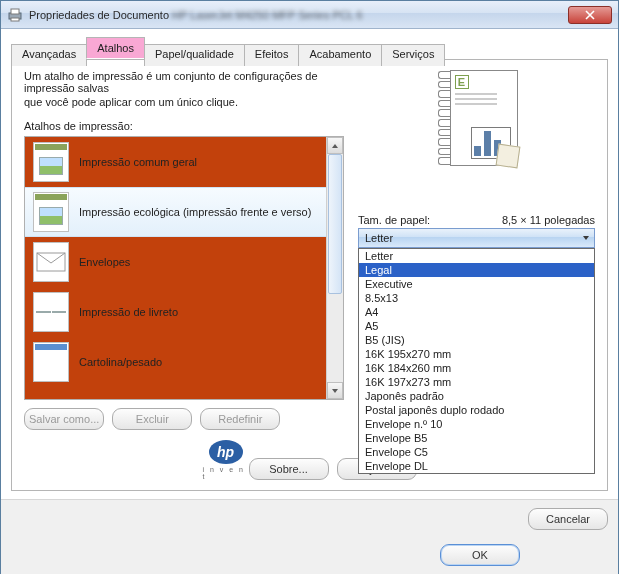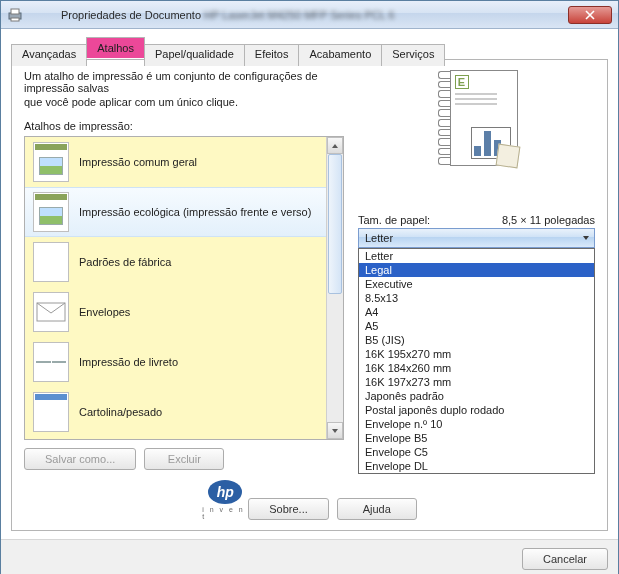--- a/index.html
+++ b/index.html
@@ -1,60 +1,60 @@
 <!DOCTYPE html>
 <html><head>
 <meta charset="utf-8">
 <style>
   * { box-sizing: border-box; font-family: "Segoe UI", Tahoma, sans-serif; font-size: 11px; }
   body { margin: 0; background: #ececec; width: 619px; height: 574px; overflow: hidden; }
   .window { width: 619px; height: 574px; background: #fff; border: 1px solid #5a7fa0; display: flex; flex-direction: column; }
 
-  .titlebar { height: 28px; background: linear-gradient(to bottom, #e8effa 0%, #d6e3f3 45%, #c5d6ec 46%, #d9e5f4 100%); display: flex; align-items: center; padding: 5px 4px; border-bottom: 1px solid #a0b4cc; gap: 32px; }
+  .titlebar { height: 28px; background: linear-gradient(to bottom, #e8effa 0%, #d6e3f3 45%, #c5d6ec 46%, #d9e5f4 100%); display: flex; align-items: center; padding: 5px 4px; border-bottom: 1px solid #a0b4cc; }
   .titlebar .sysicon { width: 16px; height: 16px; margin: 0 6px 0 2px; display: inline-flex; align-items: center; justify-content: center; }
   .titlebar .title { color: #2a2a2a; font-weight: 400; flex: 1; }
   .titlebar .title .blurred { filter: blur(2px); opacity: .7; user-select: none; }
   .titlebar .close { width: 44px; height: 18px; background: linear-gradient(to bottom,#e59a95,#c8433a); border: 1px solid #8b2f28; border-radius: 3px; display: flex; align-items: center; justify-content: center; color: #fff; font-weight: bold; margin-right: 2px; }
   .titlebar .close svg { width: 10px; height: 10px; }
 
   .client { flex: 1; background: #fff; padding: 8px 10px 8px 10px; display: flex; flex-direction: column; }
 
   .tabs { display: flex; border-bottom: 1px solid #b5b5b5; margin-bottom: 0; }
   .tab { padding: 3px 10px 4px; border: 1px solid #b5b5b5; border-bottom: none; background: #f0f0f0; margin-right: -1px; position: relative; top: 7px; color: #222; }
-  .tab.active { background: #ec4899; border-bottom: 1px solid #fff; top: 0; padding-top: 4px; }
+  .tab.active { background: #f9a8d4; border-bottom: 1px solid #fff; top: 0; padding-top: 4px; }
 
   .panel { border: 1px solid #b5b5b5; border-top: none; flex: 1; padding: 10px 12px 10px 12px; display: flex; flex-direction: column; position: relative; }
 
   .desc { color: #222; margin-bottom: 2px; }
 
   .columns { display: flex; gap: 14px; flex: 1; }
   .leftcol { width: 320px; display: flex; flex-direction: column; }
   .rightcol { flex: 1; position: relative; }
 
   .label { color: #222; margin: 10px 0 4px; }
 
-  .listbox { border: 1px solid #b0b0b0; height: 304px; background: #fef9c3; display: flex; }
+  .listbox { border: 1px solid #b0b0b0; height: 264px; background: #c2410c; display: flex; }
   .list-inner { flex: 1; overflow: hidden; }
   .list-item { display: flex; align-items: center; height: 50px; padding: 0 8px; gap: 10px; }
   .list-item.sel { background: linear-gradient(to bottom,#f6fbff,#e3f0fb); border-top: 1px solid #cfe3f5; border-bottom: 1px solid #cfe3f5; }
   .list-item .thumb { width: 36px; height: 40px; border: 1px solid #bfbfbf; background: #fff; display: flex; flex-direction: column; overflow: hidden; }
   .thumb .te { height: 6px; background: #8aa35a; margin: 1px; }
   .thumb .body { flex:1; display:flex; align-items:center; justify-content:center; }
   .thumb .pic { width: 24px; height: 18px; background: linear-gradient(to bottom,#bfe0ff 50%,#8fbf6a 50%); border:1px solid #9aa; }
   .thumb.envelope { align-items:center; justify-content:center; }
   .thumb.envelope svg { width: 30px; height: 20px; }
   .list-item .txt { color: #222; }
 
   .vscroll { width: 17px; background: #eaeaea; border-left: 1px solid #cfcfcf; display: flex; flex-direction: column; }
   .vscroll .btn { height: 17px; background: linear-gradient(to bottom,#f7f7f7,#dcdcdc); border: 1px solid #bfbfbf; display:flex; align-items:center; justify-content:center; }
   .vscroll .track { flex:1; background:#ececec; position:relative; }
   .vscroll .thumb { position:absolute; left:1px; right:1px; top:0; height:140px; background: linear-gradient(to right,#eef4fb,#d4e4f6); border:1px solid #a8c1df; border-radius:2px; }
 
   .btnrow { display:flex; gap:8px; margin-top:8px; }
-  .winbtn { height: 22px; padding: 0 20px; min-width: 80px; background: linear-gradient(to bottom,#fdfdfd,#e6e6e6); border:1px solid #acacac; border-radius: 3px; color:#333; display:inline-flex; align-items:center; justify-content:center; }
+  .winbtn { height: 22px; padding: 0 4px; min-width: 80px; background: linear-gradient(to bottom,#fdfdfd,#e6e6e6); border:1px solid #acacac; border-radius: 9px; color:#333; display:inline-flex; align-items:center; justify-content:center; }
   .winbtn.disabled { color:#9a9a9a; }
   .winbtn.primary { border-color:#5a8fd6; box-shadow: 0 0 0 1px #b9d4f3 inset; margin-top: 36px; }
 
   .preview { width: 82px; height: 96px; margin: 0 auto 6px auto; display:flex; }
   .preview .spiral { width: 14px; display:grid; grid-template-rows: repeat(10,1fr); }
   .preview .spiral div { border:1px solid #888; border-right:none; margin:1px 0 1px 2px; border-radius: 3px 0 0 3px; }
   .preview .page { flex:1; border:1px solid #888; background:#fff; position:relative; }
   .preview .page .ebox { position:absolute; left:4px; top:4px; width:14px; height:14px; border:1px solid #7ea050; color:#7ea050; font-weight:bold; text-align:center; line-height:12px; }
   .preview .page .lines { position:absolute; left:4px; top:22px; right:20px; }
   .preview .page .lines div{ height:2px; background:#ccc; margin-bottom:3px; }
@@ -138,26 +138,20 @@
               <div class="list-item sel">
                 <div class="thumb">
                     <div class="te"></div>
                     <div class="body">
                       <div class="pic"></div>
                     </div>
                   </div>
                 <div class="txt">Impressão ecológica (impressão frente e verso)</div>
               </div>
               <div class="list-item">
-                <div class="thumb">
-                    <div class="body"></div>
-                  </div>
-                <div class="txt">Padrões de fábrica</div>
-              </div>
-              <div class="list-item">
                 <div class="thumb envelope">
                   <svg viewBox="0 0 30 20">
                       <rect x="1" y="1" width="28" height="18" fill="#fff" stroke="#9a9a9a"></rect>
                       <path d="M1 1 L15 11 L29 1" fill="none" stroke="#9a9a9a"></path>
                     </svg>
                 </div>
                 <div class="txt">Envelopes</div>
               </div>
               <div class="list-item">
                 <div class="thumb">
@@ -189,20 +183,21 @@
                   <svg width="8" height="8" viewBox="0 0 8 8">
                     <path d="M1 2 L4 6 L7 2 Z" fill="#5a5a5a"></path>
                   </svg>
                 </div>
             </div>
           </div>
 
           <div class="btnrow">
             <span class="winbtn disabled">Salvar como...</span>
             <span class="winbtn disabled">Excluir</span>
+            <span class="winbtn disabled">Redefinir</span>
           </div>
         </div>
 
         <div class="rightcol">
           <div class="preview">
             <div class="spiral">
                 <div></div>
                 <div></div>
                 <div></div>
                 <div></div>

